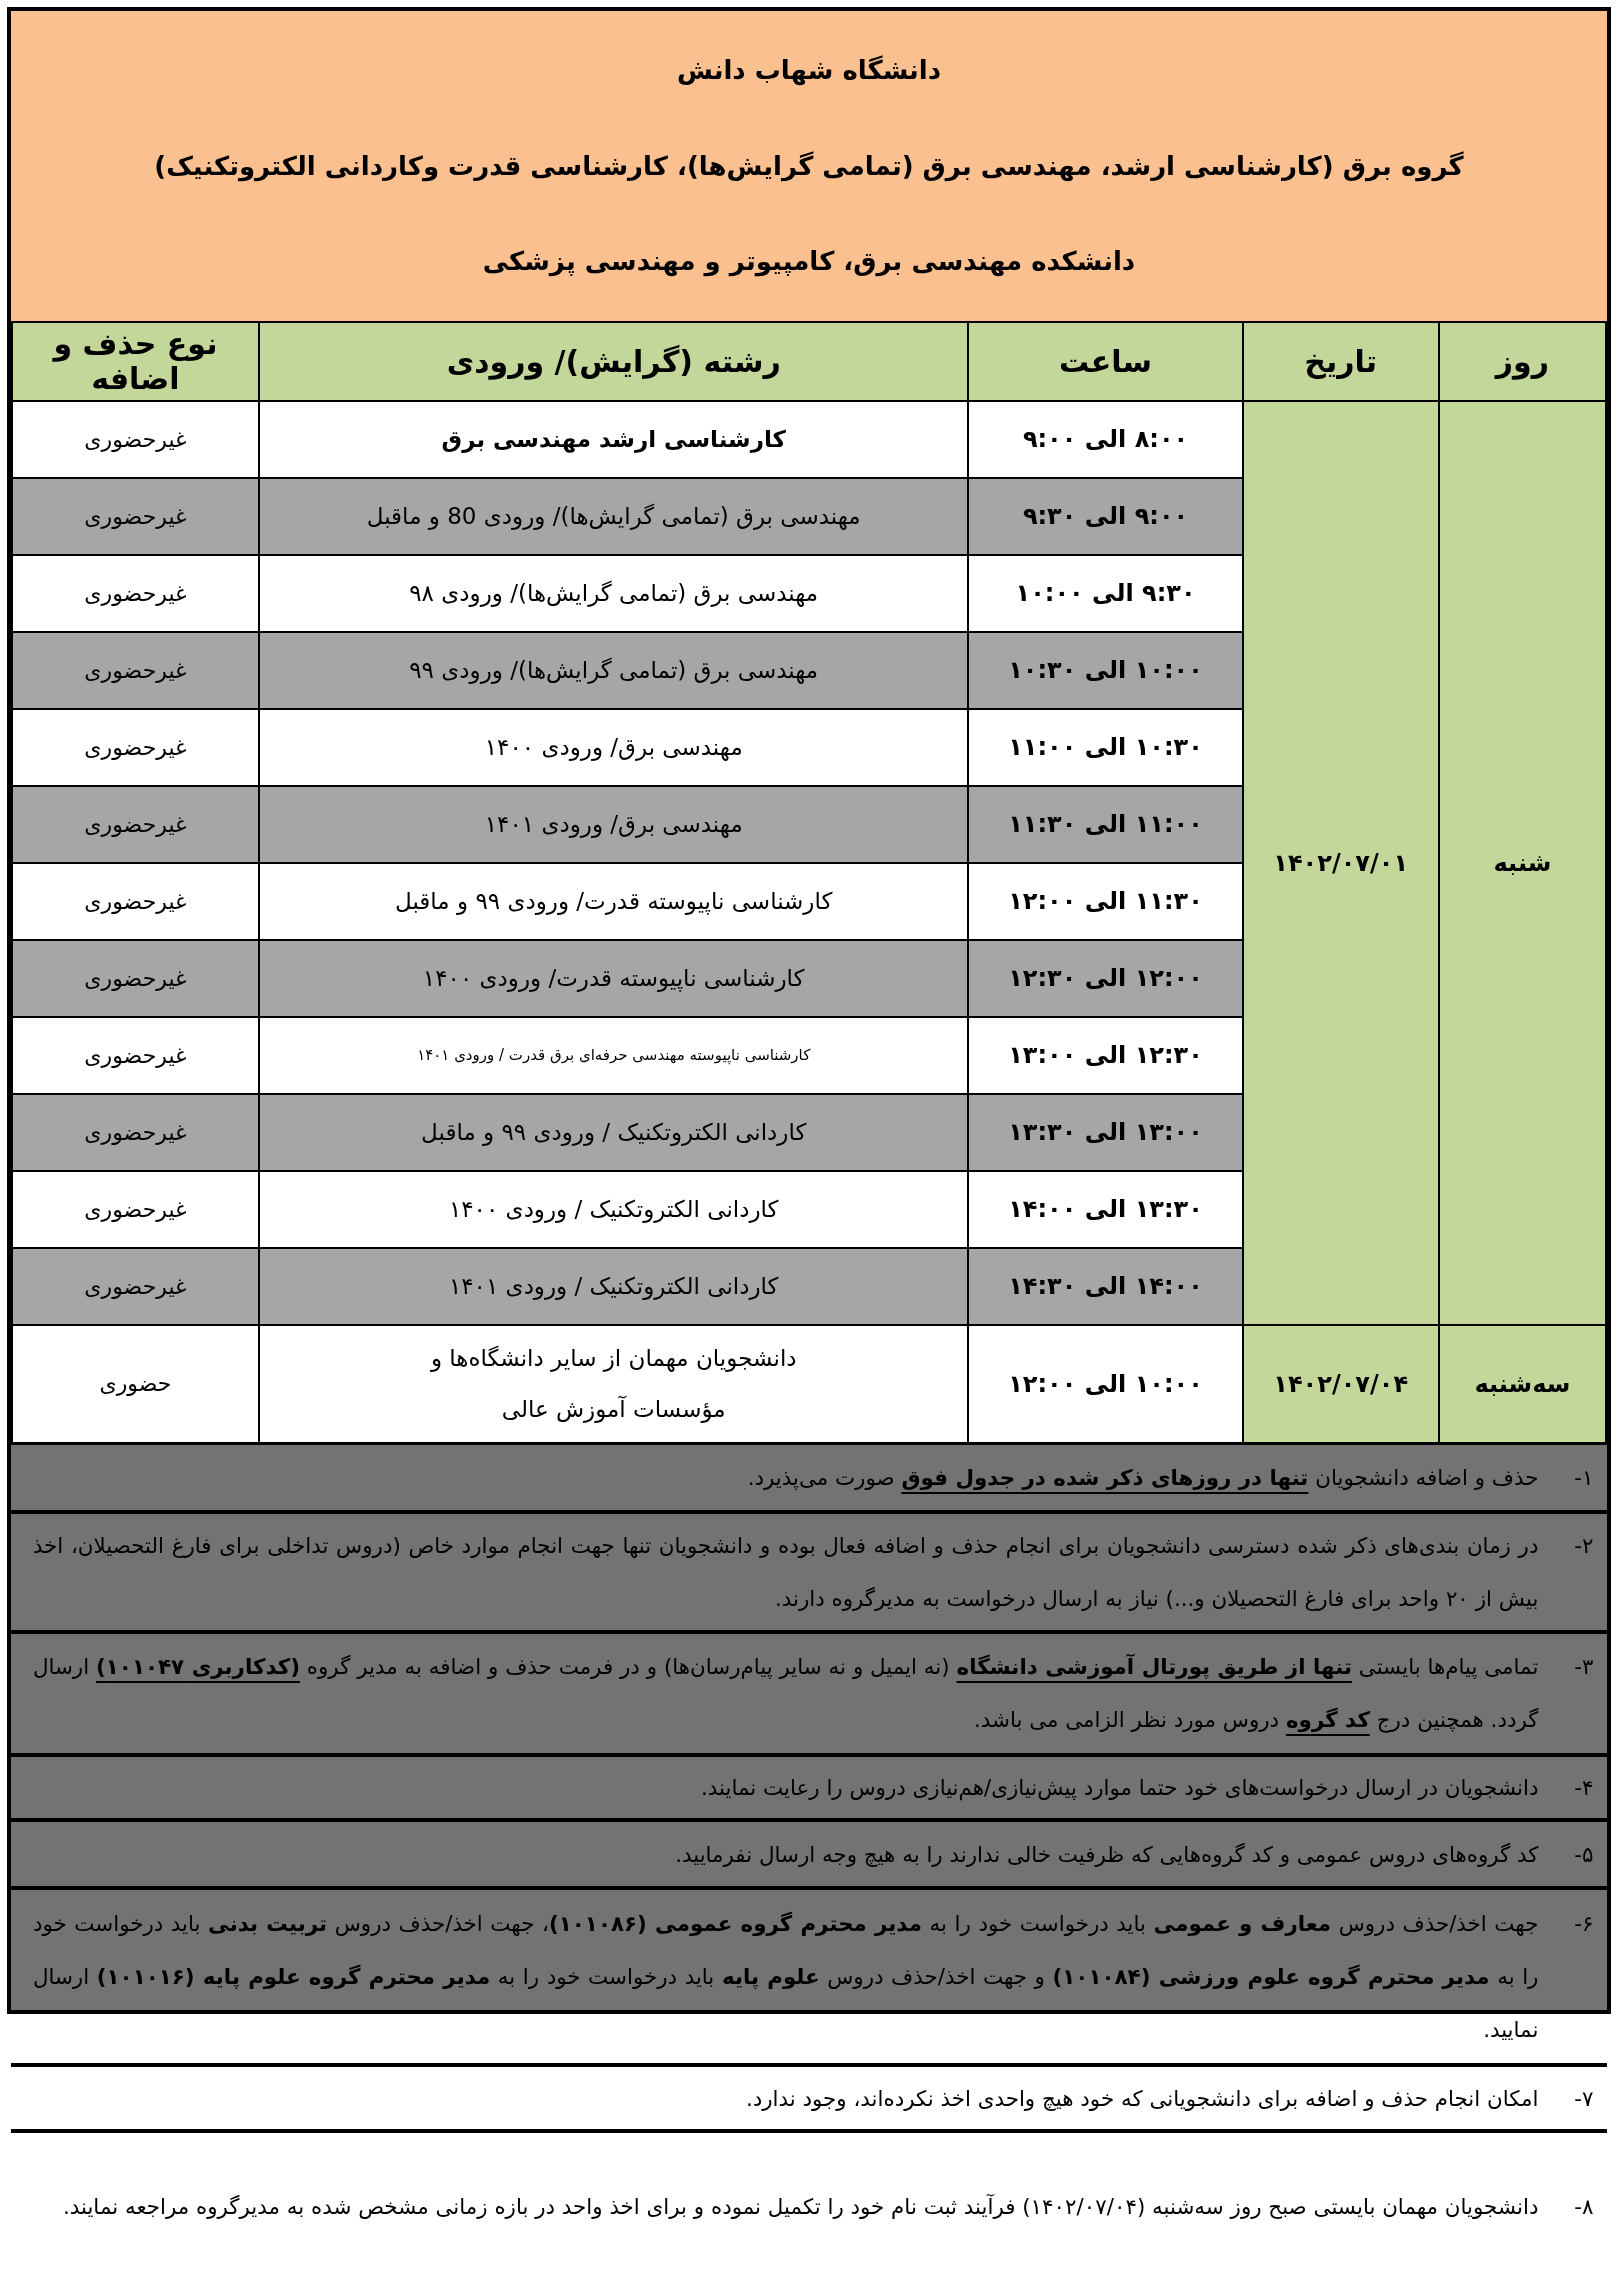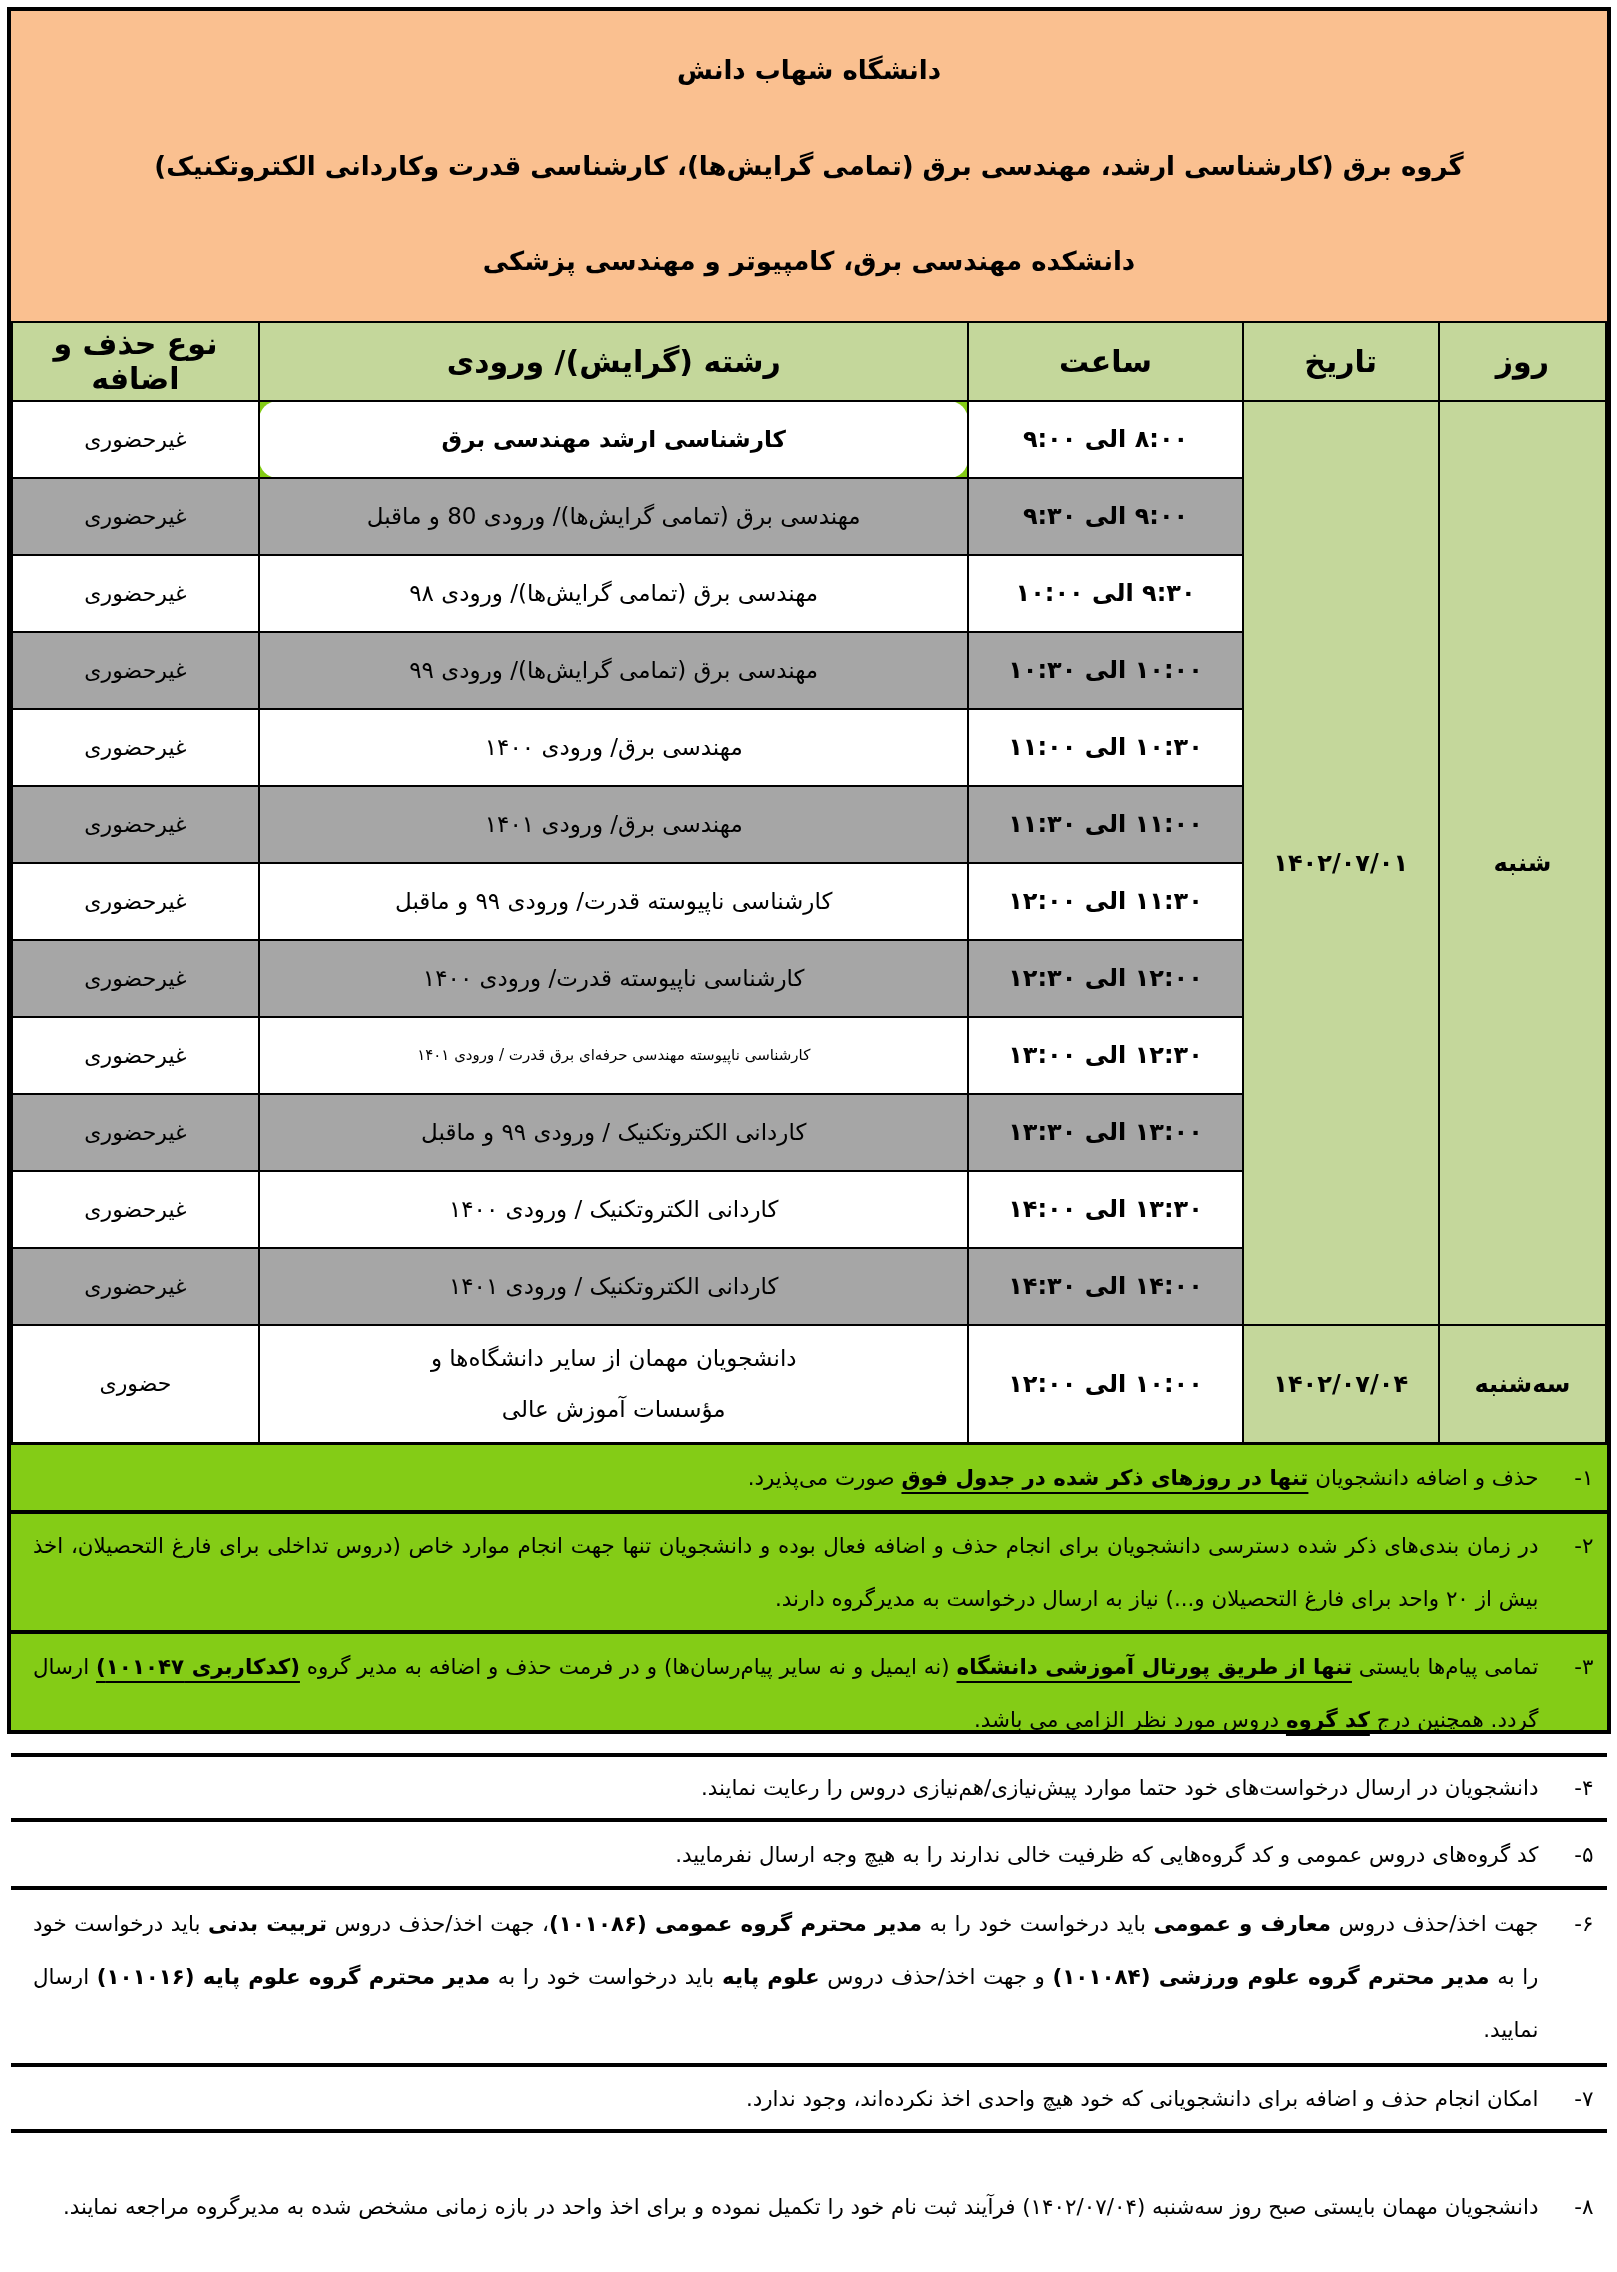--- a/index.html
+++ b/index.html
@@ -9,24 +9,24 @@
     --border:#000000;
   }
   *{box-sizing:border-box;}
   html,body{margin:0;padding:0;background:#fff;}
   body{
     width:1618px;height:2273px;
     font-family:"DejaVu Sans",sans-serif;
     color:#000;direction:rtl;
   }
   .page{
-    margin:6.9px;height:1727px;
+    margin:6.9px;height:2007px;
     border:4.3px solid var(--border);
     display:flex;flex-direction:column;
-    background:#84cc16;
+    background:#737373;
   }
   
   .header-box{
     height:310px;flex:0 0 auto;
     background:var(--header-bg);
     display:flex;flex-direction:column;
     justify-content:space-around;align-items:center;
     padding:12px 20.6px;text-align:center;
   }
   .header-line{font-size:26px;font-weight:bold;line-height:1.25;}
@@ -54,21 +54,21 @@
   .schedule tbody tr.shaded td{background:var(--shaded-row-bg);}
   .schedule tbody tr.guest-row{height:118px;}
   col.c-day{width:10.5%;}
   col.c-date{width:12.3%;}
   col.c-time{width:17.2%;}
   col.c-program{width:44.5%;}
   col.c-type{width:15.5%;}
   td.green{background:var(--table-header-bg) !important;}
   td.time{font-size:24px;font-weight:bold;}
   td.program{font-size:23px;}
-  td.program.b{font-weight:bold;border-radius:19px;}
+  td.program.b{font-weight:bold;}
   td.type{font-size:22px;}
   td.day,td.date{font-size:24px;font-weight:bold;}
   .schedule tbody tr:nth-child(9) td.program{font-size:15px;}
   .prewrap{white-space:pre-line;line-height:51px;}
   
   .notes{flex:1 1 auto;display:flex;flex-direction:column;}
   .note{
     display:flex;align-items:center;
     padding:4.3px 13.7px 4.3px 22px;
     border-top:4.3px solid var(--border);

